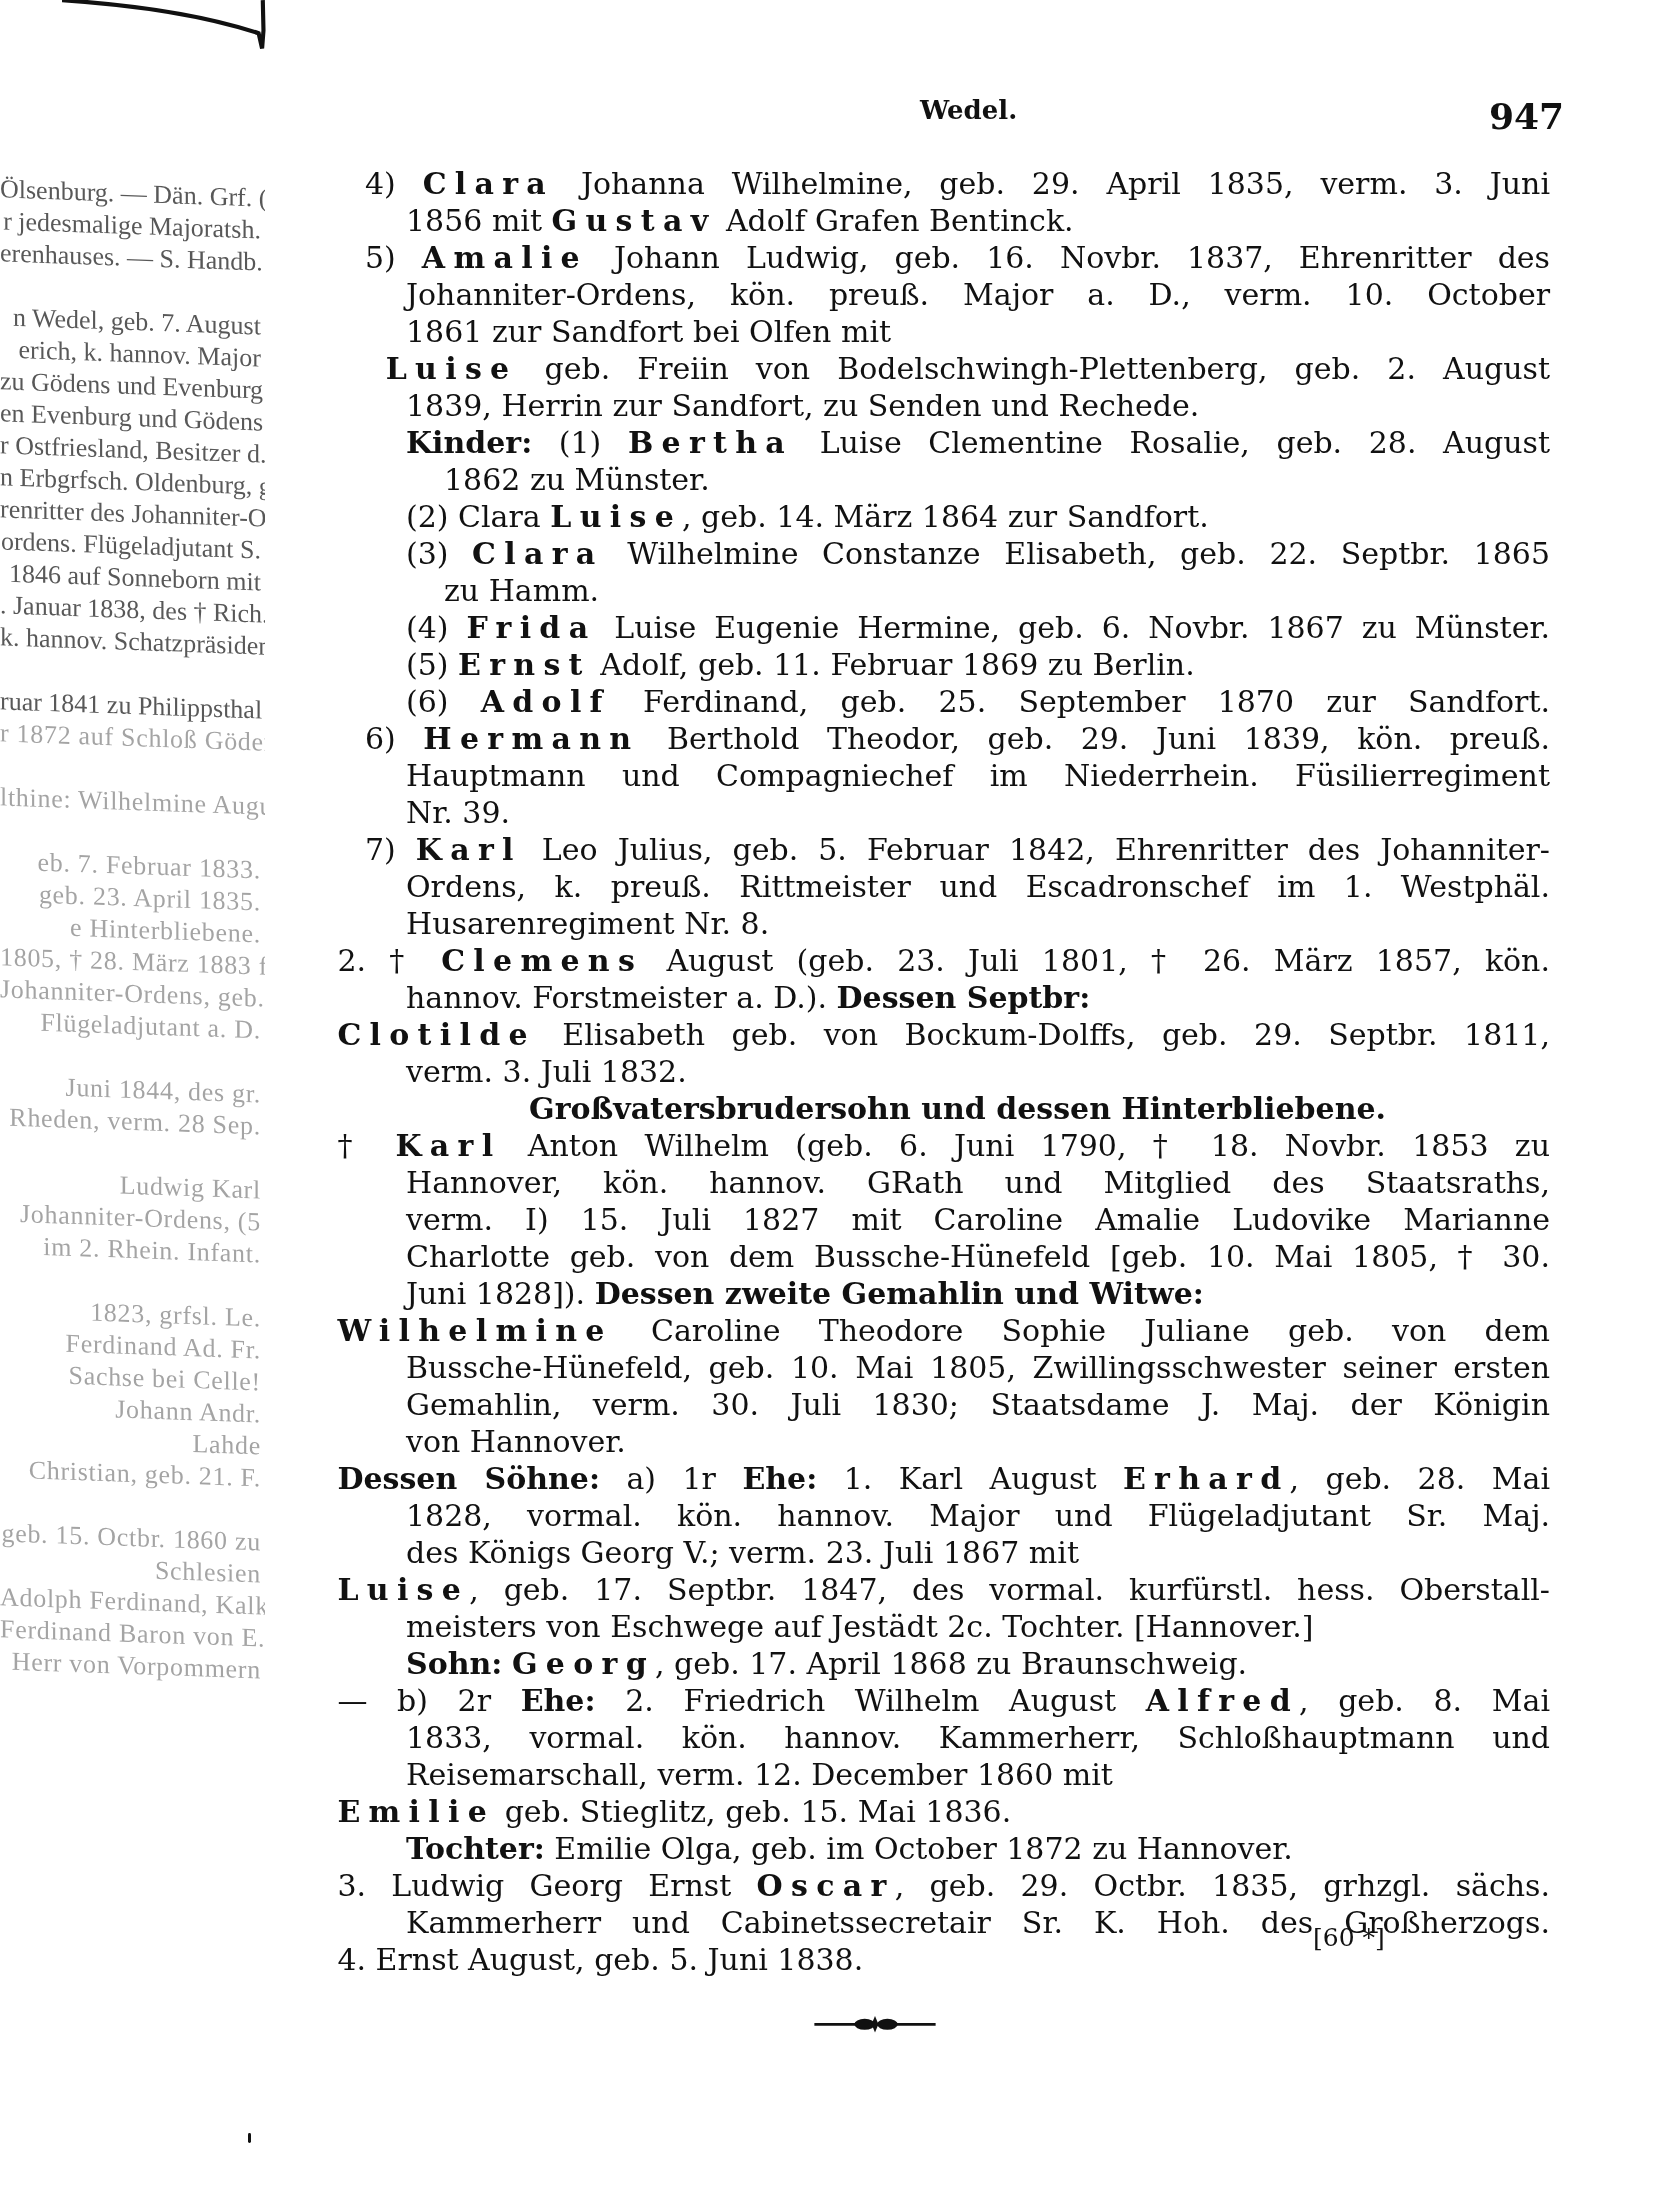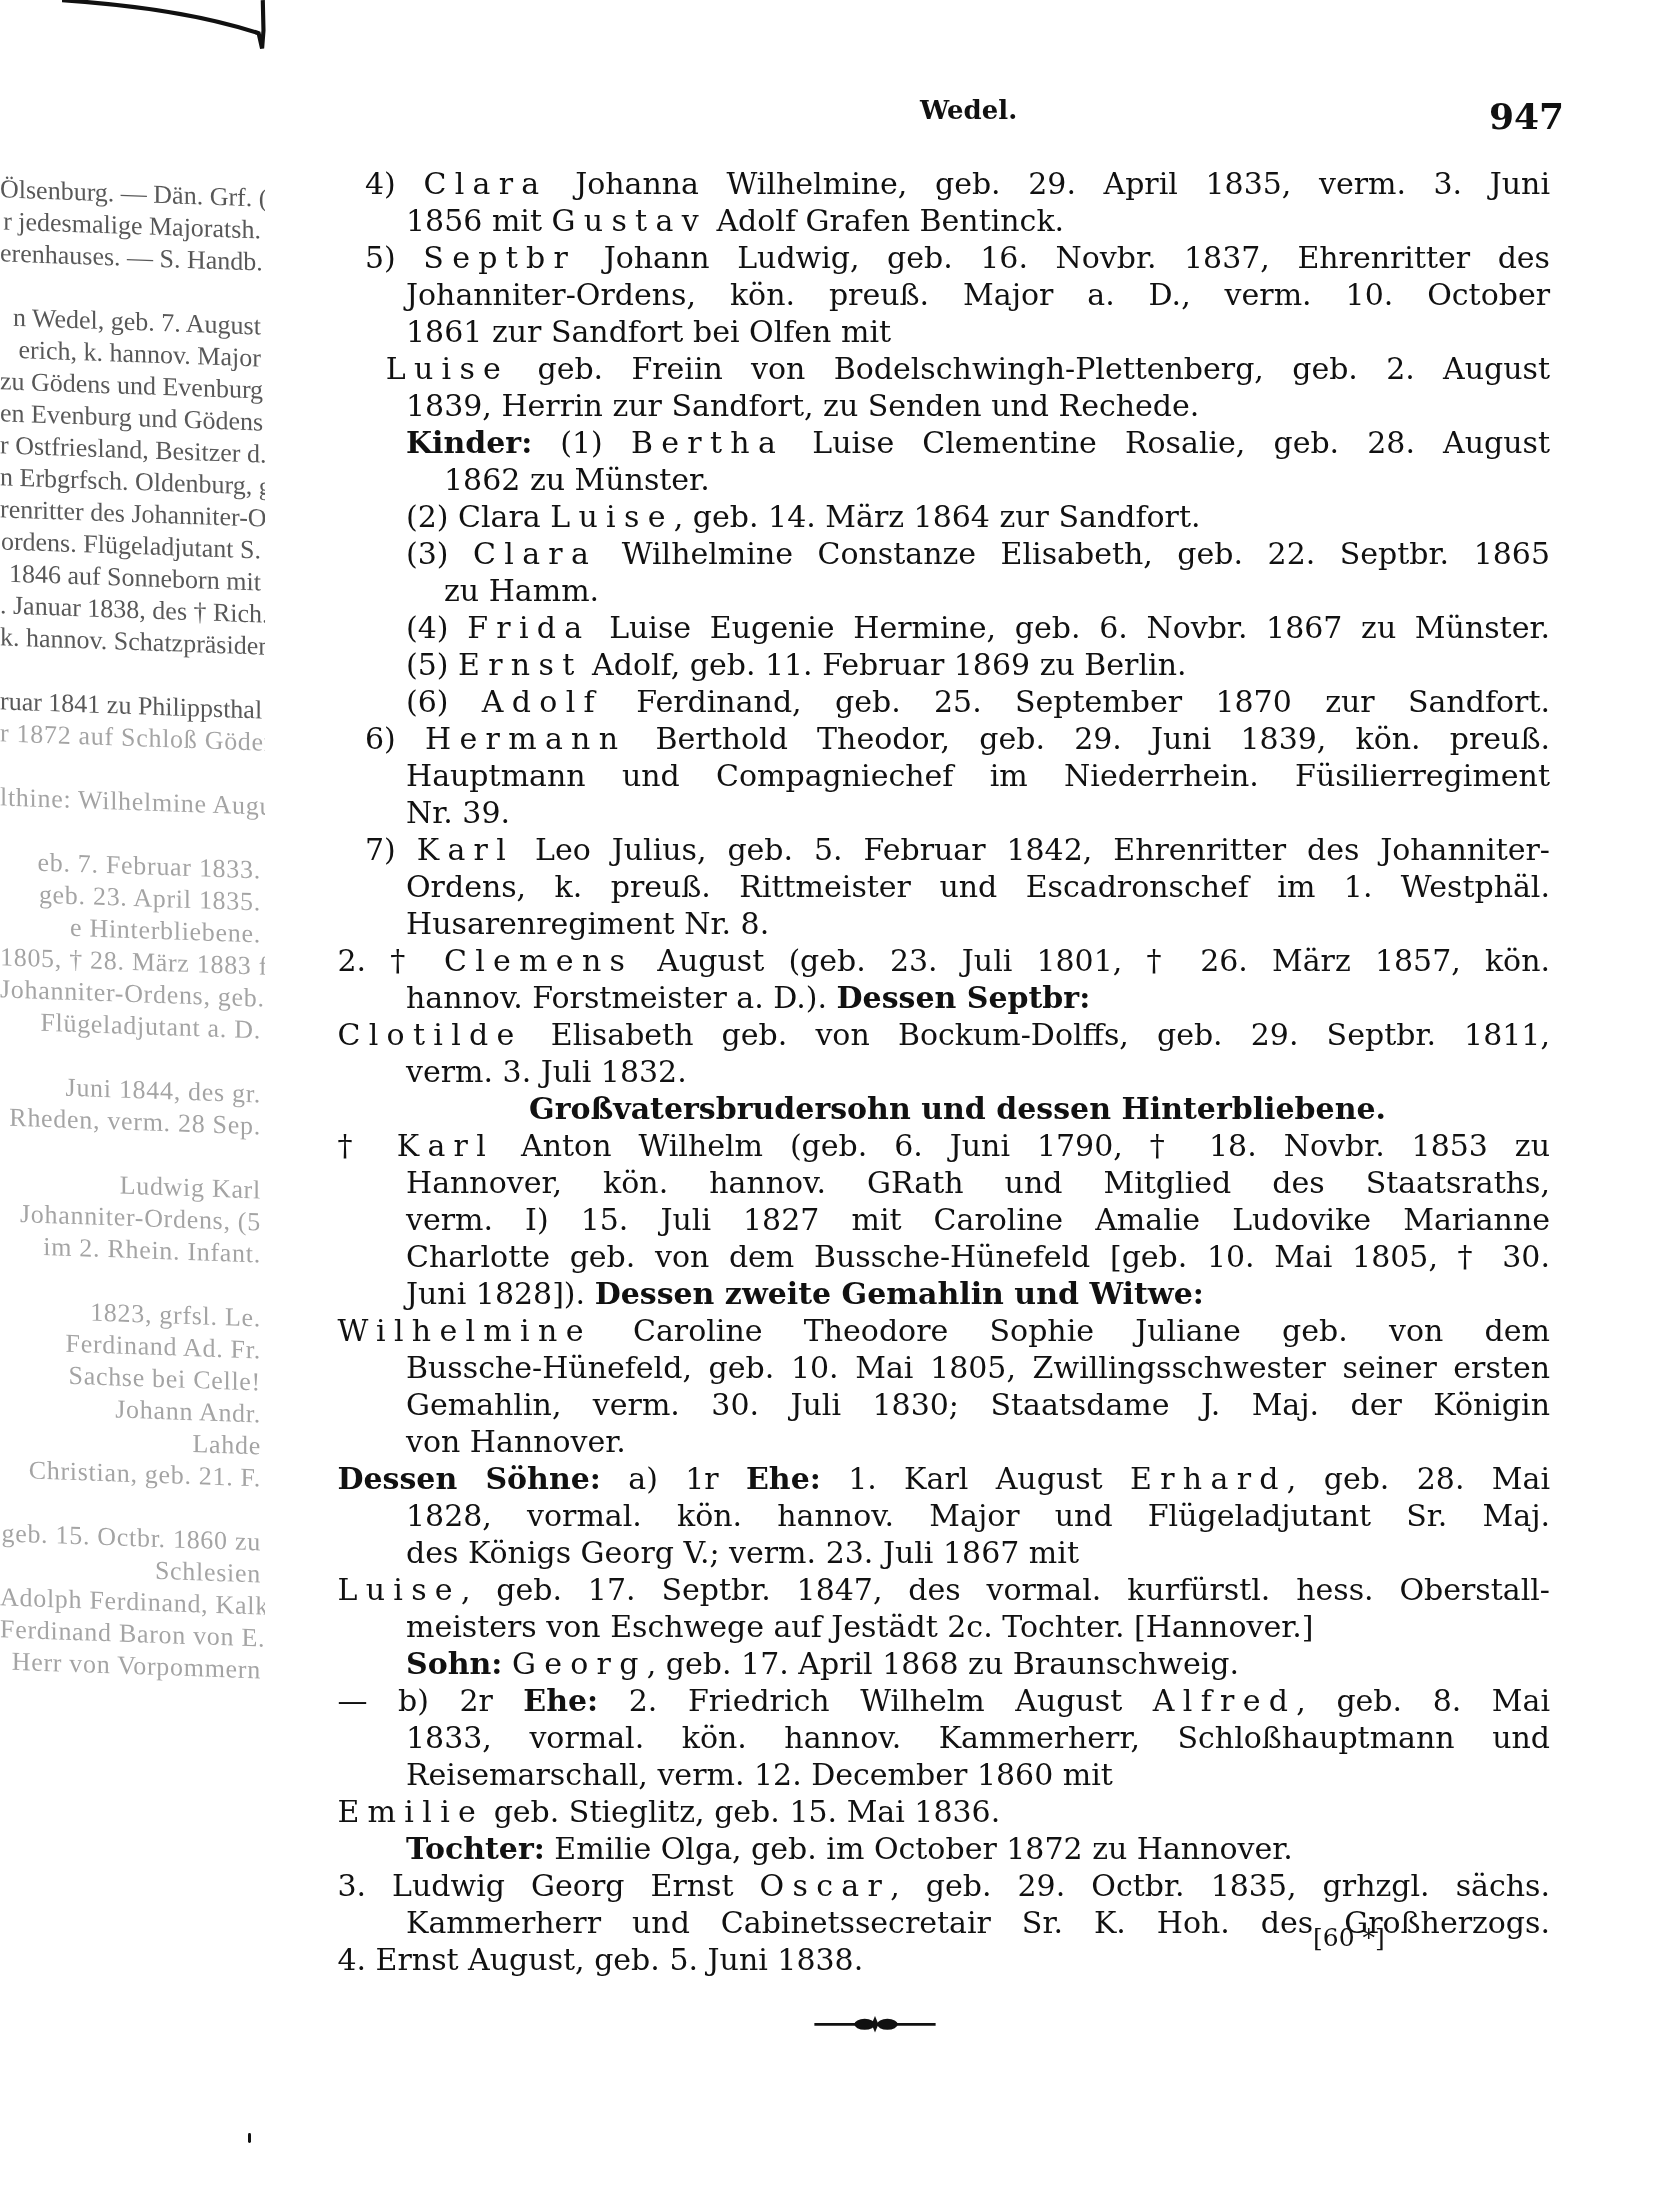--- a/index.html
+++ b/index.html
@@ -14,21 +14,21 @@
   .header { position:absolute; top:95px; left:0; width:1654px; height:41px; }
   .running-head { position:absolute; left:920px; top:0; font-size:26px; font-weight:bold; }
   .page-number { position:absolute; left:1489px; top:0; font-size:36px; font-weight:bold; }
   .body { position:absolute; left:365px; top:165px; width:1185px; font-size:30px; line-height:37px; }
   .line { white-space:nowrap; height:37px; text-align:justify; text-align-last:justify; }
   .line.last { text-align-last:left; }
   .i0 { padding-left:0; }
   .i1 { padding-left:41px; }
   .i2 { padding-left:79px; }
   .ind-num { padding-left:20.7px; }
-  .sp { letter-spacing:8.3px; }
+  .sp { letter-spacing:8.3px;font-weight:bold; }
   .b { font-weight:bold; }
   .heading { text-align:center; text-align-last:center; font-weight:bold; }
   .ornament { position:absolute; left:813px; top:2014px; width:124px; height:20.7px; }
   .sig { position:absolute; left:1313px; top:1923px; font-size:25px;text-align:right; }
   .speck { position:absolute; width:2.8px; height:5.5px; background:#111; border-radius:1.4px; }
 </style>
 </head>
 <body>
 
 <svg class="curl" viewBox="0 0 300 72">
@@ -89,21 +89,21 @@
   <span class="running-head">Wedel.</span>
   <span class="page-number">947</span>
 </div>
 
 <div class="body" id="body">
     <div>
       <div class="line i0"><span class="">4) </span><span class="sp">Clara</span><span class=""> Johanna Wilhelmine, geb. 29. April 1835, verm. 3. Juni</span></div>
       <div class="line i1 last"><span class="">1856 mit </span><span class="sp">Gustav</span><span class=""> Adolf Grafen Bentinck.</span></div>
     </div>
     <div>
-      <div class="line i0"><span class="">5) </span><span class="sp">Septbr</span><span class=""> Johann Ludwig, geb. 16. Novbr. 1837, Ehrenritter des</span></div>
+      <div class="line i0"><span class="">5) </span><span class="sp">Amalie</span><span class=""> Johann Ludwig, geb. 16. Novbr. 1837, Ehrenritter des</span></div>
       <div class="line i1"><span class="">Johanniter-Ordens, kön. preuß. Major a. D., verm. 10. October</span></div>
       <div class="line i1 last"><span class="">1861 zur Sandfort bei Olfen mit</span></div>
     </div>
     <div>
       <div class="line i0 ind-num"><span class="sp">Luise</span><span class=""> geb. Freiin von Bodelschwingh-Plettenberg, geb. 2. August</span></div>
       <div class="line i1 last"><span class="">1839, Herrin zur Sandfort, zu Senden und Rechede.</span></div>
     </div>
     <div>
       <div class="line i1"><span class="b">Kinder:</span><span class=""> (1) </span><span class="sp">Bertha</span><span class=""> Luise Clementine Rosalie, geb. 28. August</span></div>
       <div class="line i2 last"><span class="">1862 zu Münster.</span></div>

